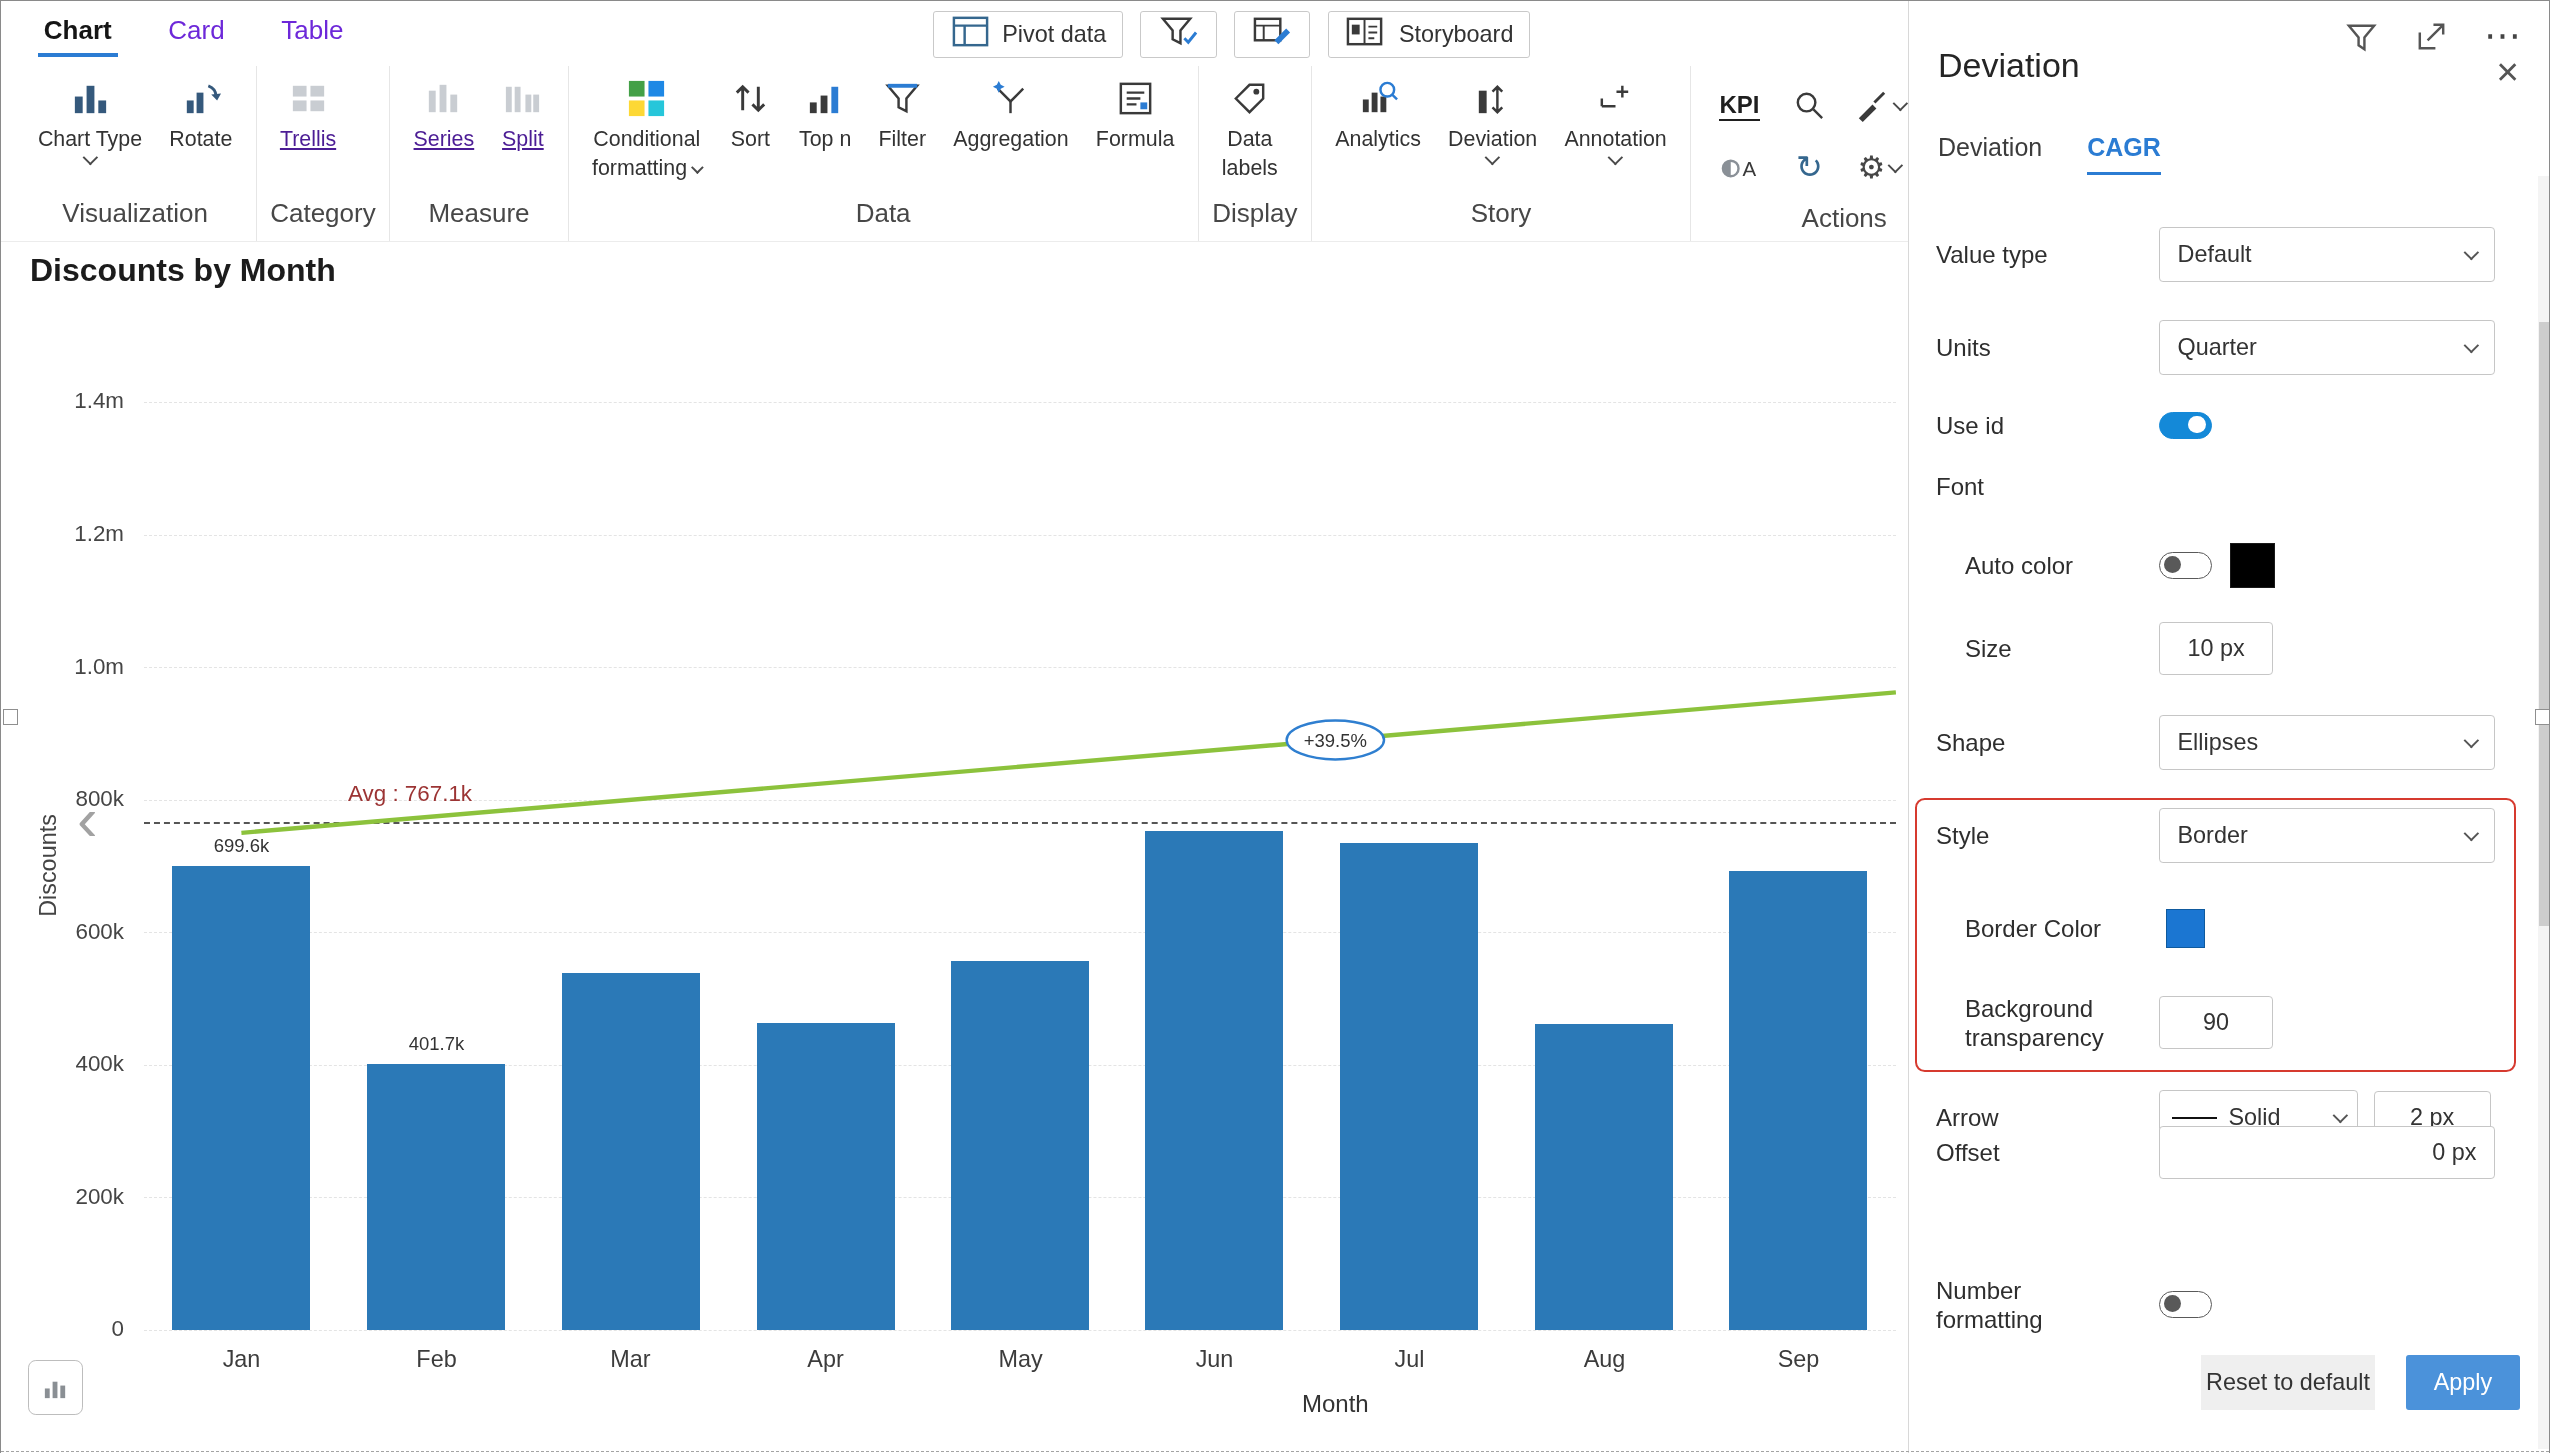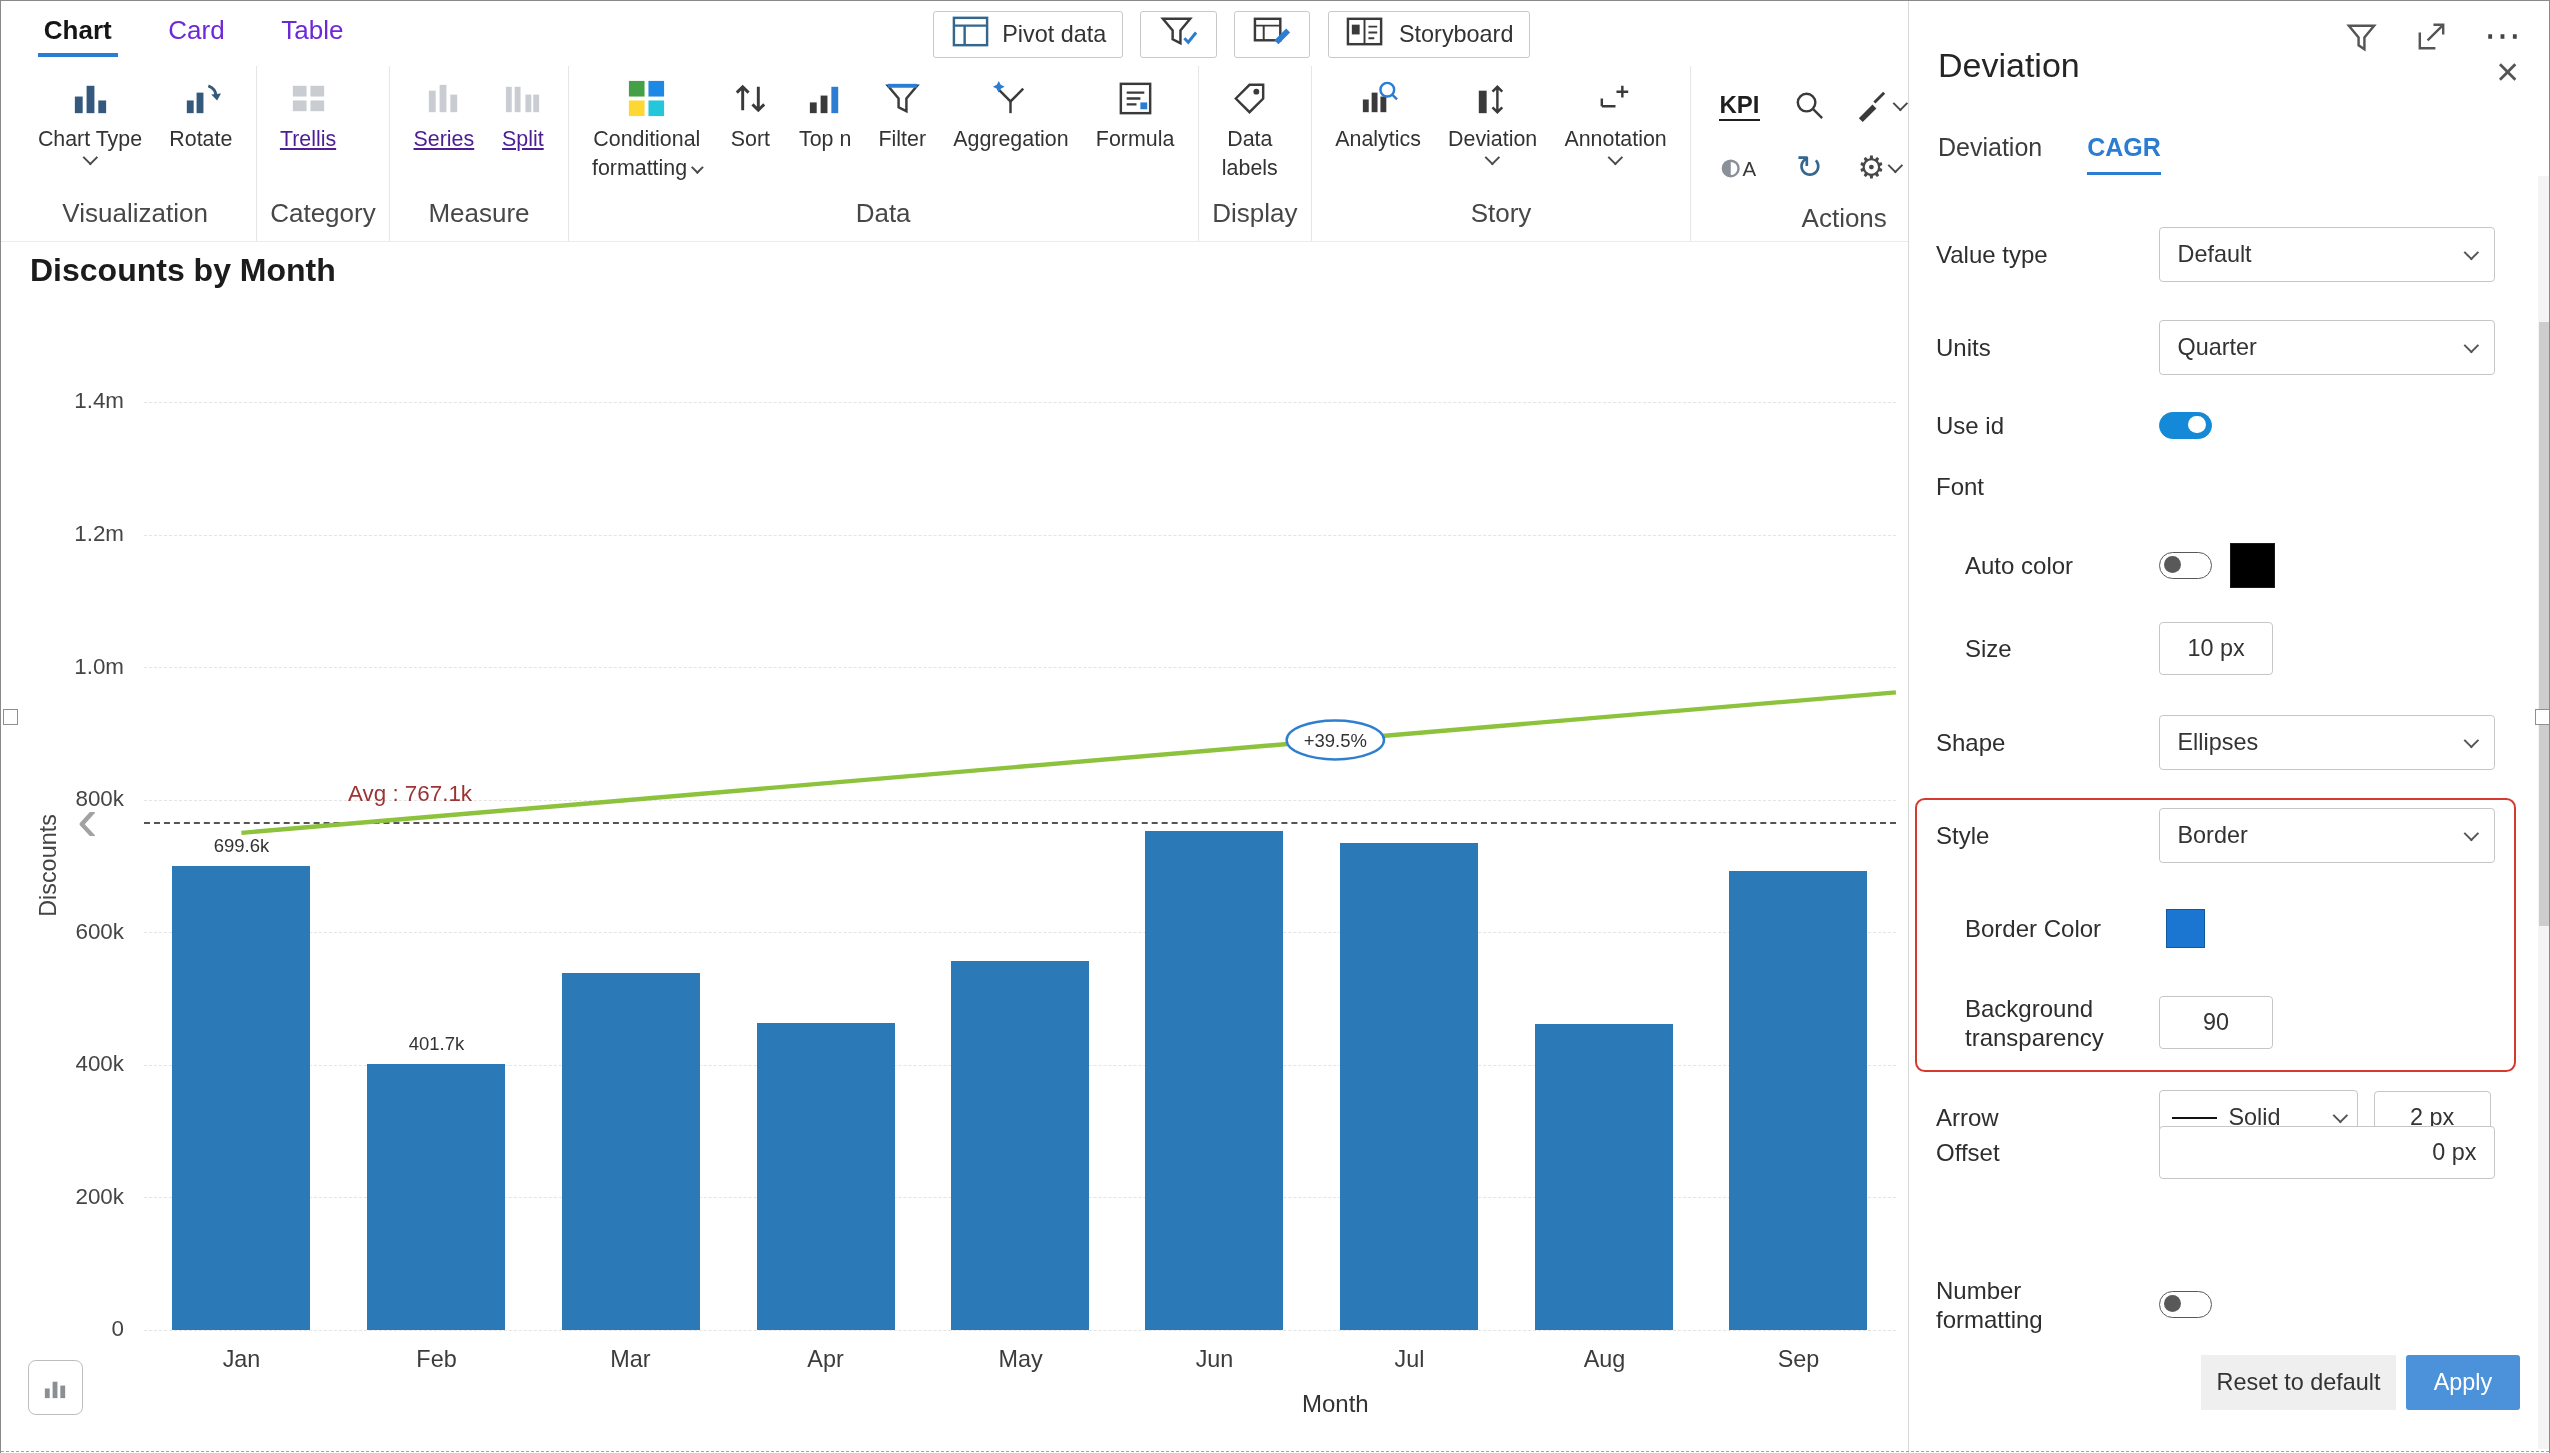--- a/index.html
+++ b/index.html
@@ -94,21 +94,21 @@
   .toggle .knob { position:absolute; top:2.9px; left:3.9px; width:17.5px; height:17.5px;
                   border-radius:50%; background:#595959; }
   .toggle.on { background:#1489d8; border-color:#1489d8; }
   .toggle.on .knob { left:28px; background:#fff; }
   .swatch-black { width:45px; height:45px; border:1.9px solid #1a1a1a; padding:2.9px;
                   background-clip:content-box; cursor:pointer; }
   .swatch-blue { width:39px; height:39px; border:1.9px solid #0f5a9e; cursor:pointer; }
   .style-highlight { position:absolute; left:5.8px; top:797px; width:601px; height:274px;
                      border:2.9px solid #d63a2f; border-radius:9.7px; pointer-events:none; }
   .arrow-line { display:inline-block; width:45px; border-top:2.9px solid #111; margin-right:11.7px; }
-  .btn-reset { position:absolute; left:292px; top:1354px; width:195px; height:55px;
+  .btn-reset { position:absolute; left:292px; top:1354px; width:174px; height:55px;
                background:#efefef; border:none; font-size:23.4px; color:#333;
                font-family:"Liberation Sans", sans-serif; cursor:pointer; }
   .btn-apply { position:absolute; left:497px; top:1354px; width:114px; height:55px;
                background:#4b92da; border:none; border-radius:2.9px; font-size:23.4px;
                color:#fff; font-family:"Liberation Sans", sans-serif; cursor:pointer; }
   .pscrollbar { position:absolute; right:0; top:175px; bottom:5.8px; width:13.6px; background:#f4f4f4; }
   .pscroll-thumb { position:absolute; left:1px; top:146px; width:11.7px; height:604px; background:#cdcdcd; }
 </style>
 </head>
 <body>

